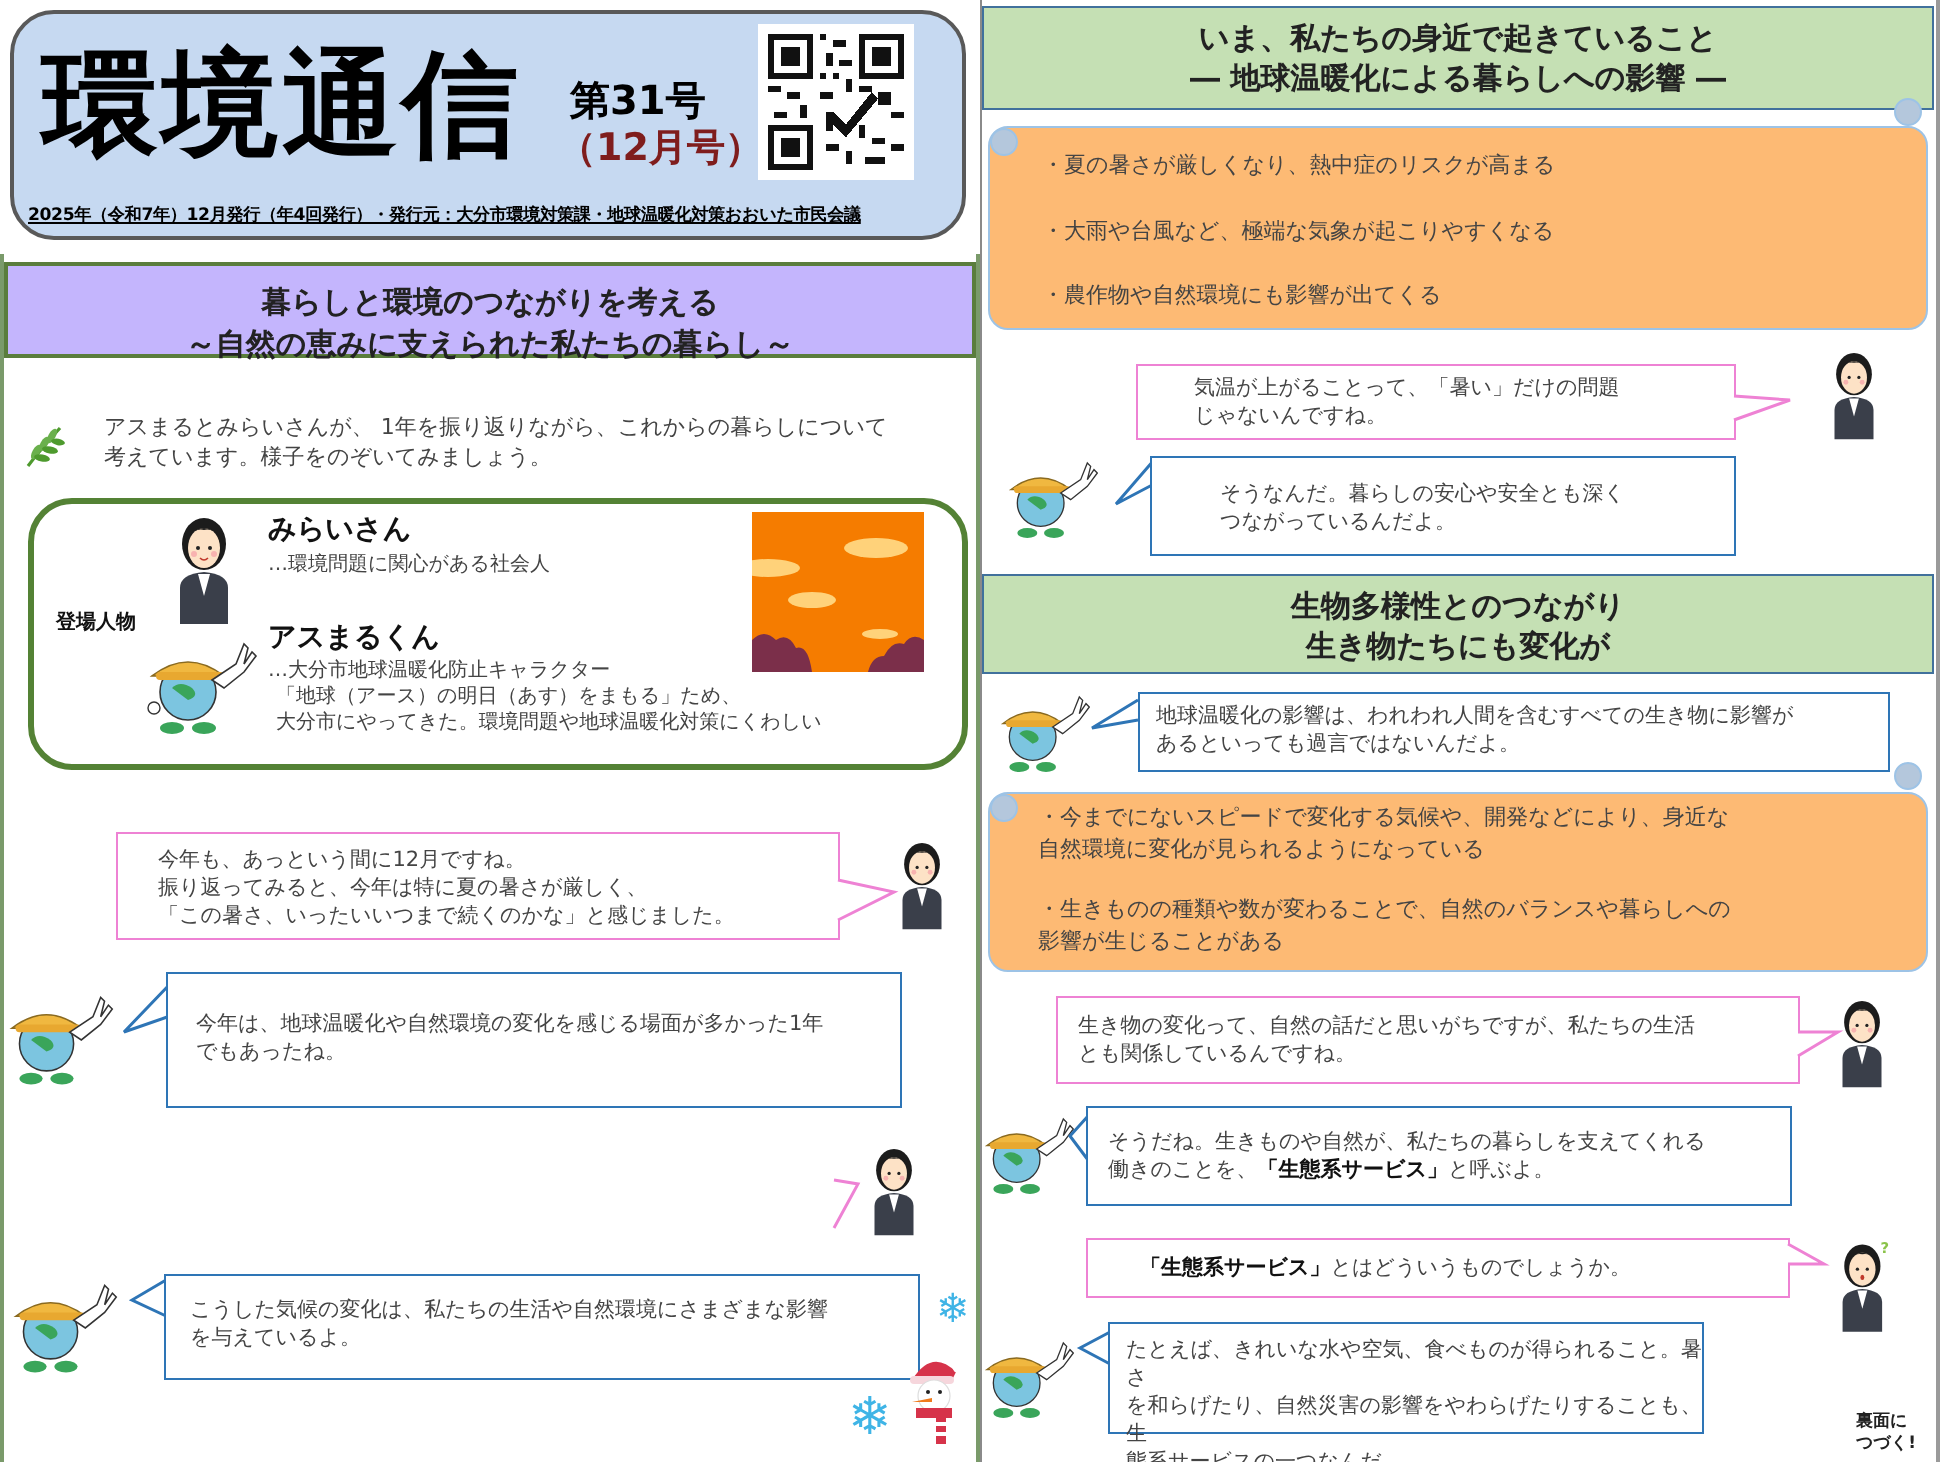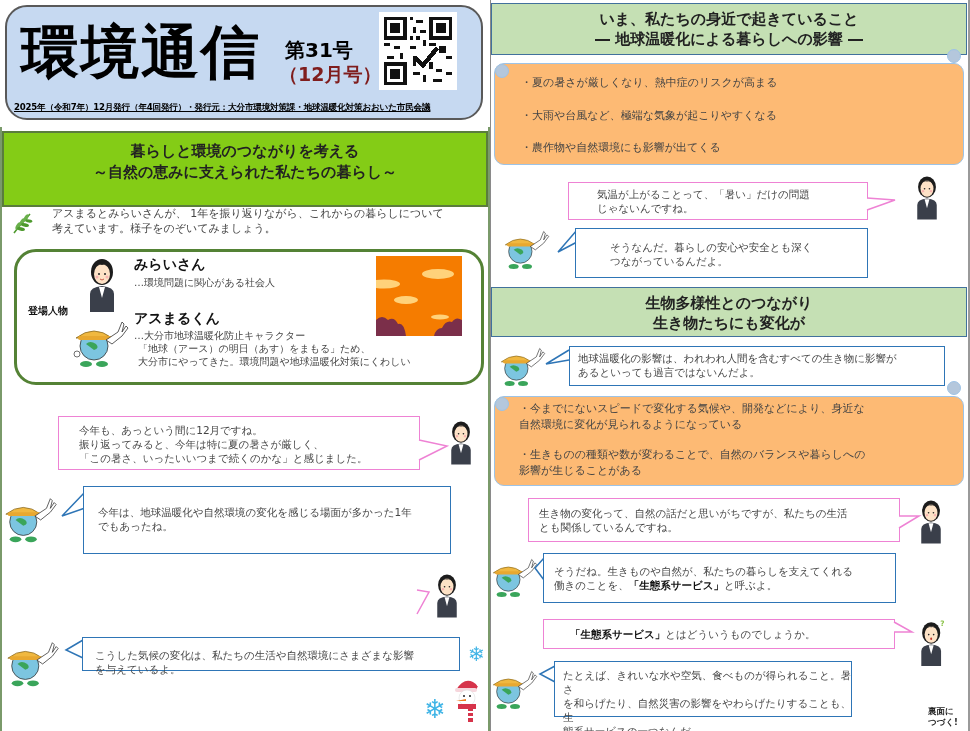--- a/index.html
+++ b/index.html
@@ -31,22 +31,22 @@
   .mast-meta {
     position: absolute; left: 7px; top: 95px; font-size: 8.6px; font-weight: bold; color: #000; white-space: nowrap; letter-spacing: -0.2px; text-decoration: underline;
   }
 
   .left-panel {
     position: absolute; left: 0; top: 127px; width: 490px; height: 604px;
     border: 2px solid #7a9a6a; border-top: none; border-bottom: none;
     background: #fff;
   }
   .pink-header {
-    position: absolute; left: 2px; top: 131px; width: 486px; height: 76px;
-    background: #84cc16; border: 2px solid #5a7d3c;
+    position: absolute; left: 2px; top: 131px; width: 486px; height: 48px;
+    background: #c4b5fd; border: 2px solid #5a7d3c;
     text-align: center; font-weight: bold; color: #222;
   }
   .pink-header .l1 { font-size: 15px; margin-top: 8px; line-height: 20px; }
   .pink-header .l2 { font-size: 15px; line-height: 22px; }
 
   .intro-icon { position: absolute; left: 10px; top: 211px; width: 24px; height: 24px; }
   .intro-text {
     position: absolute; left: 52px; top: 206px; width: 420px;
     font-size: 11px; line-height: 15px; color: #444;
   }
@@ -282,21 +282,21 @@
       <path d="M14 26 Q18 22 24 26 Q28 30 22 32Z" fill="#3aa55a"></path>
     <path d="M4 20 Q22 6 40 20 Z" fill="#f0b840" stroke="#8a6a20" stroke-width="0.8"></path>
       <rect x="6" y="18" width="34" height="4" rx="2" fill="#e8a830"></rect>
     <path d="M34 22 L46 14 L50 4 L52 6 L50 14 L54 8 L56 10 L50 18 L40 26Z" fill="#fff" stroke="#333" stroke-width="0.8"></path>
     <ellipse cx="14" cy="46" rx="6" ry="3" fill="#3aa55a"></ellipse>
       <ellipse cx="30" cy="46" rx="6" ry="3" fill="#3aa55a"></ellipse>
   </svg>
   <svg class="tail" style="left:64px;top:638px;width:20px;height:22px">
       <path d="M19 2 L2 12 L19 20" fill="#fff" stroke="#2e75b6" stroke-width="1.5"></path>
     </svg>
-  <div class="bubble blue" style="left:82px;top:637px;width:378px;height:34px">
+  <div class="bubble blue" style="left:82px;top:637px;width:378px;height:53px">
     <div class="txt" style="left:12px;top:10px">
       <div>こうした気候の変化は、私たちの生活や自然環境にさまざまな影響</div>
       <div>を与えているよ。</div>
     </div>
   </div>
 
   <div class="abs" style="left:468px;top:644px;font-size:20px;color:#3fb4e6;line-height:1">❄</div>
   <div class="abs" style="left:424px;top:696px;font-size:26px;color:#3fb4e6;line-height:1">❄</div>
   <svg class="abs" style="left:452px;top:676px;width:30px;height:48px" viewBox="0 0 30 48">
     <path d="M4 14 Q14 -2 26 10 L24 14Z" fill="#d6334a"></path>

